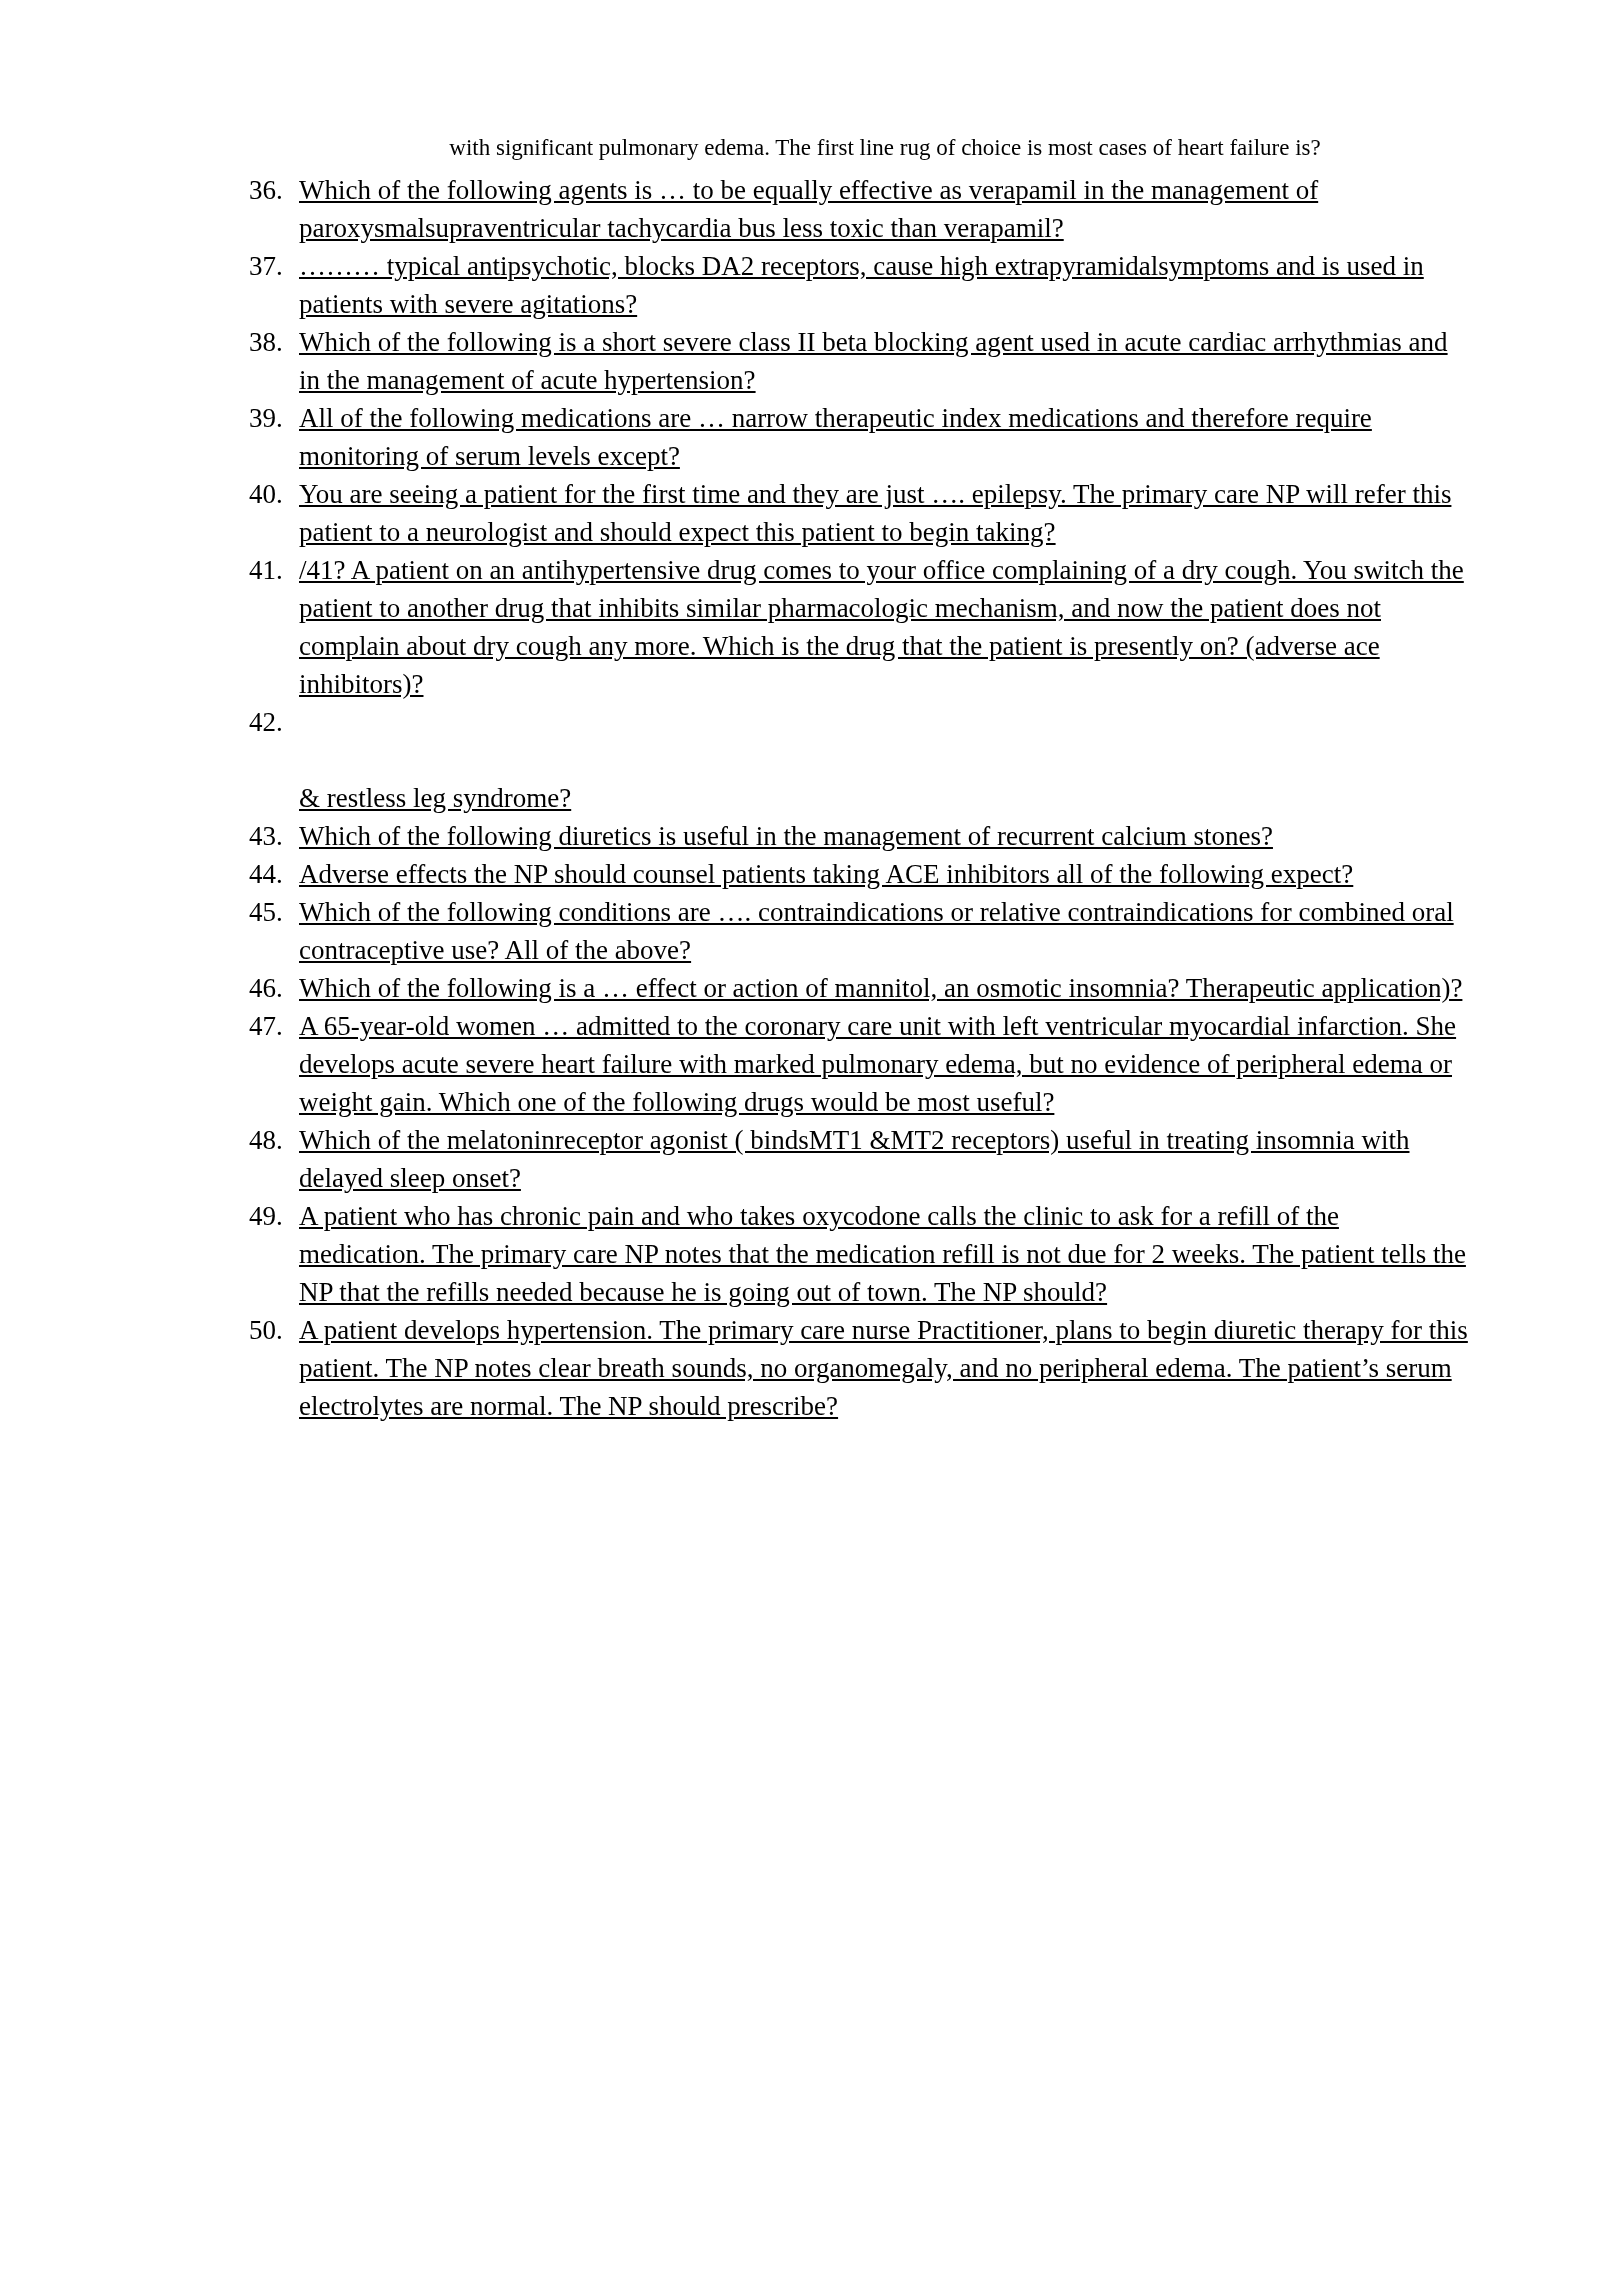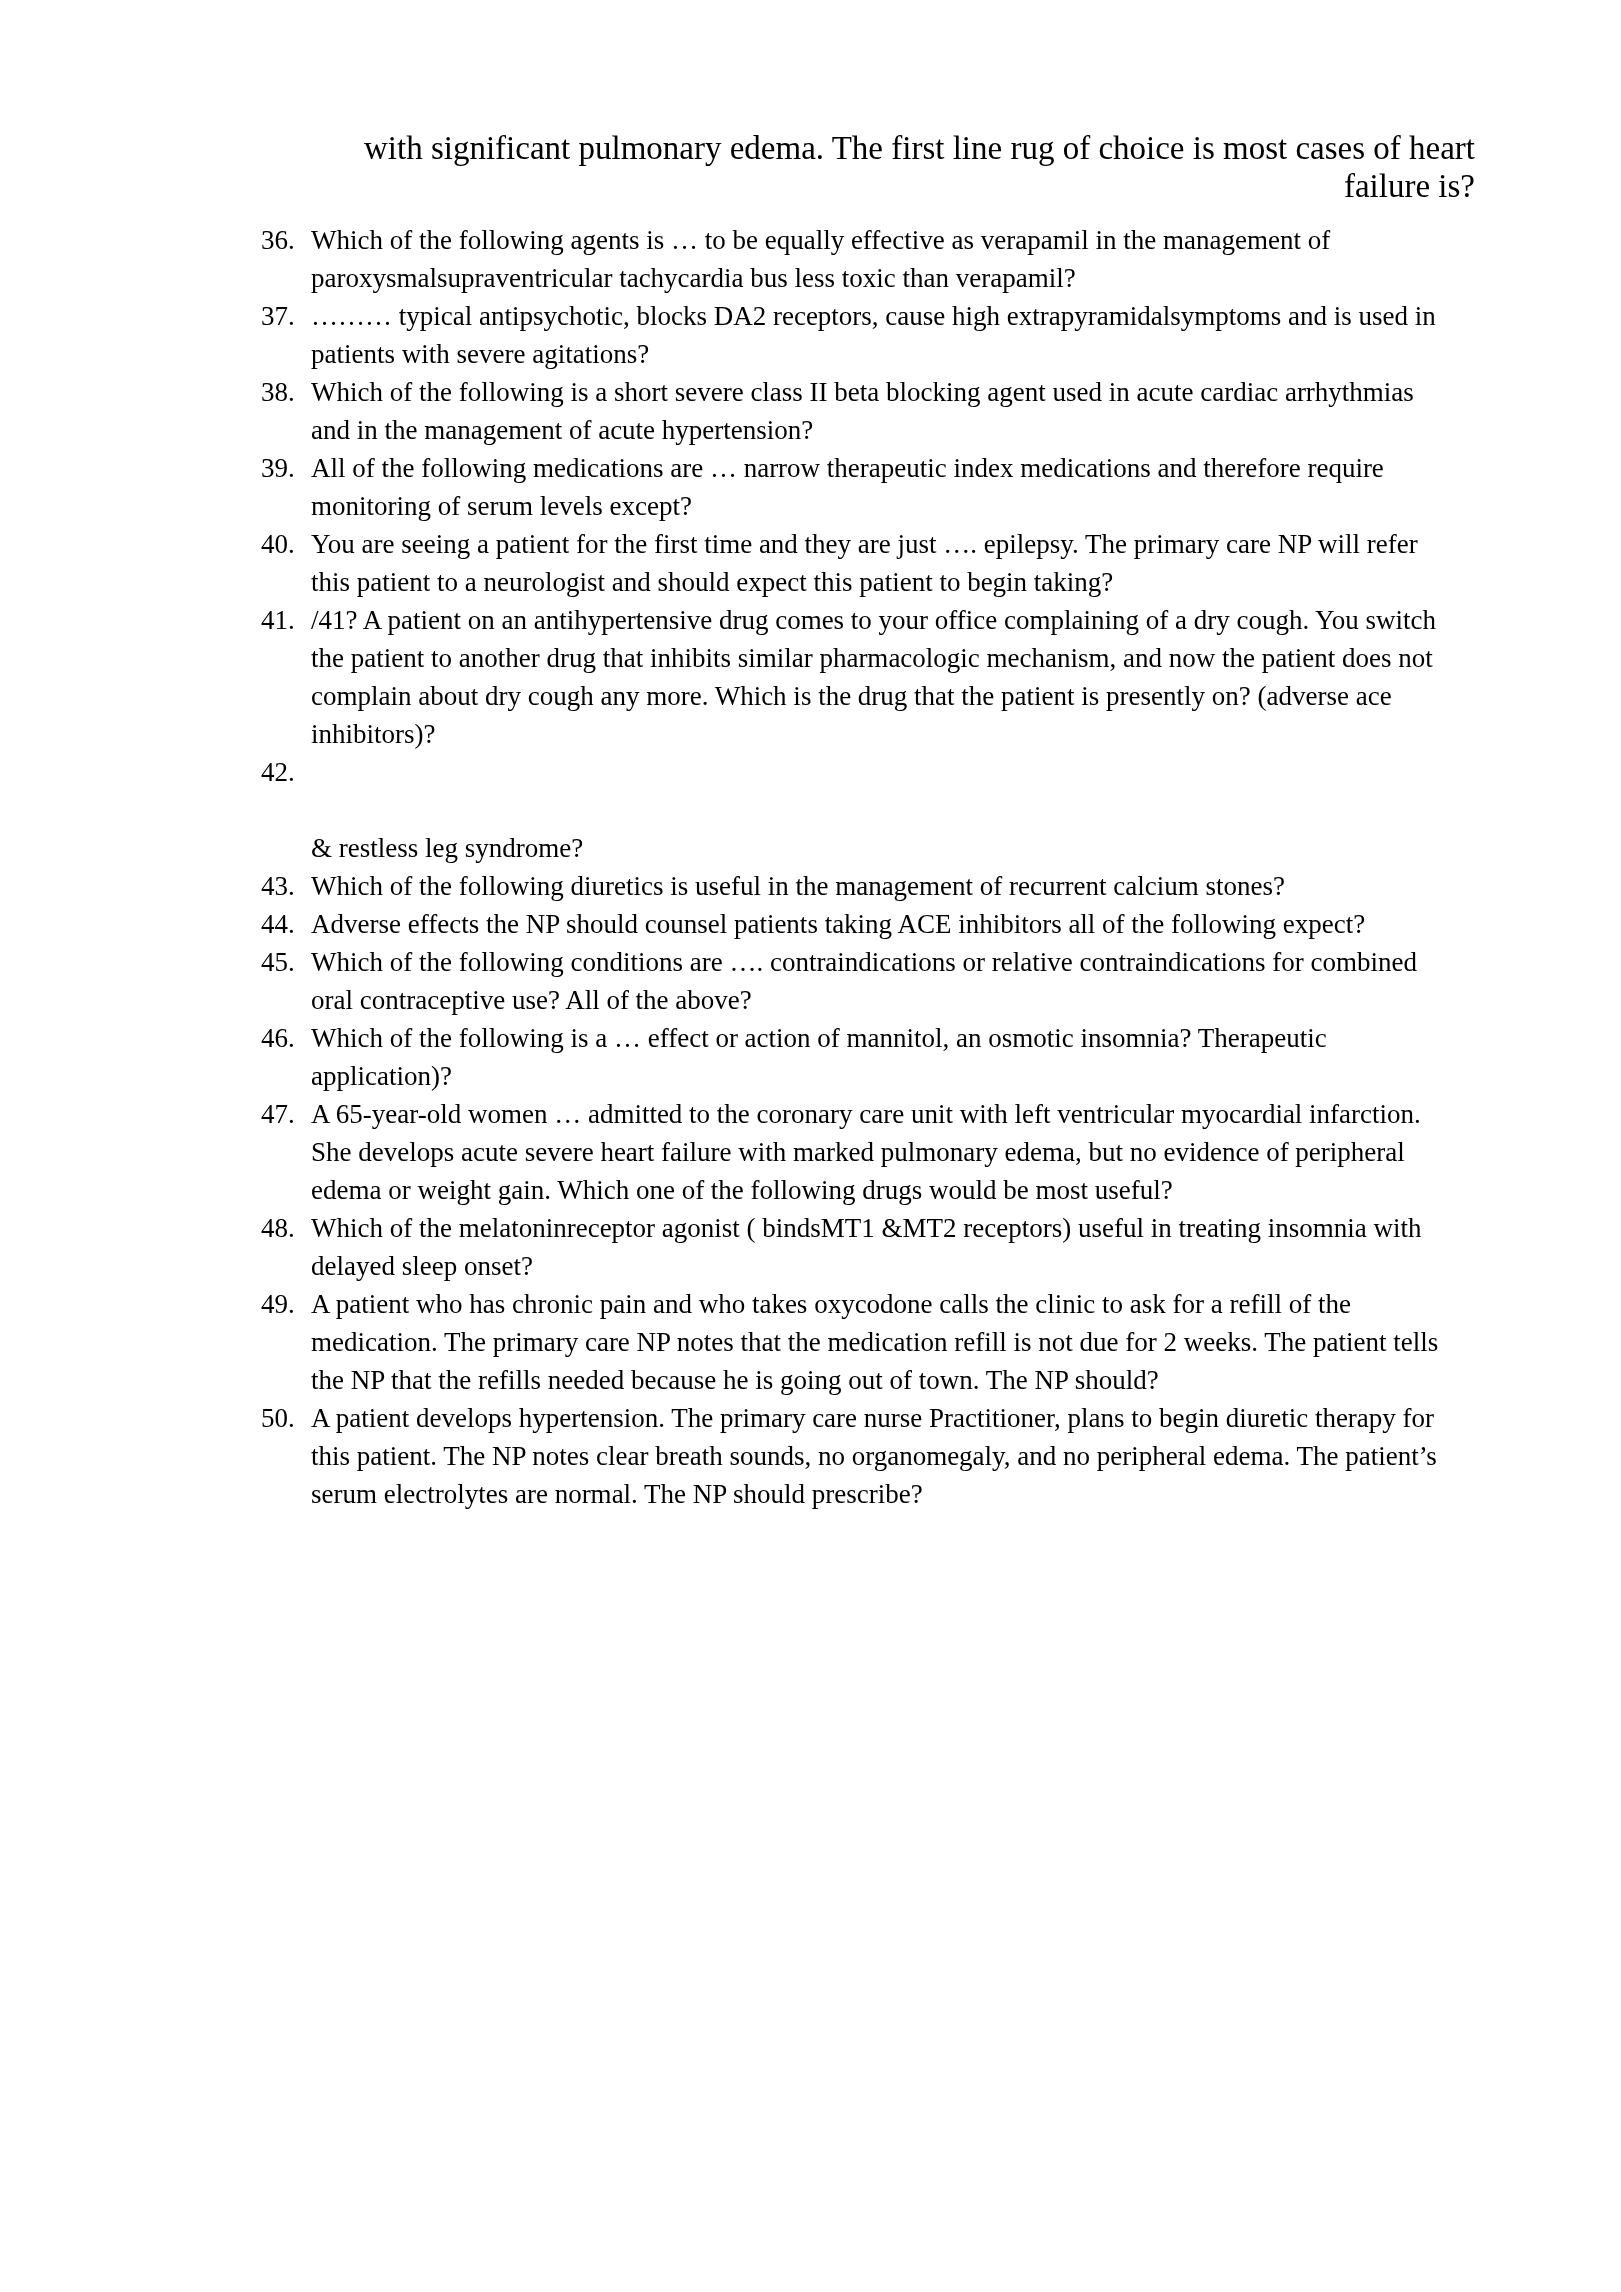--- a/index.html
+++ b/index.html
@@ -28,31 +28,32 @@
     position: absolute;
     left: 245px;
     top: 129px;
     width: 1230px;
   }
 
   
   .orphan-para {
     margin: 0;
     padding-left: 50px;
-    font-size: 33px;
+    font-size: 23px;
     line-height: 38px;
-    text-align: right;
+    text-align: center;
     text-indent: 0;
   }
 
   ol.question-list {
     list-style: none;
-    margin: 16px;
+    margin: 4px;
     padding: 0;
     counter-reset: qnum 35;
+    text-decoration: underline;
   }
 
   ol.question-list > li {
     position: relative;
     margin: 0;
     padding: 0 0 0 50px;
     font-size: 27px;
     line-height: 38px;
     text-align: left;
     counter-increment: qnum;

